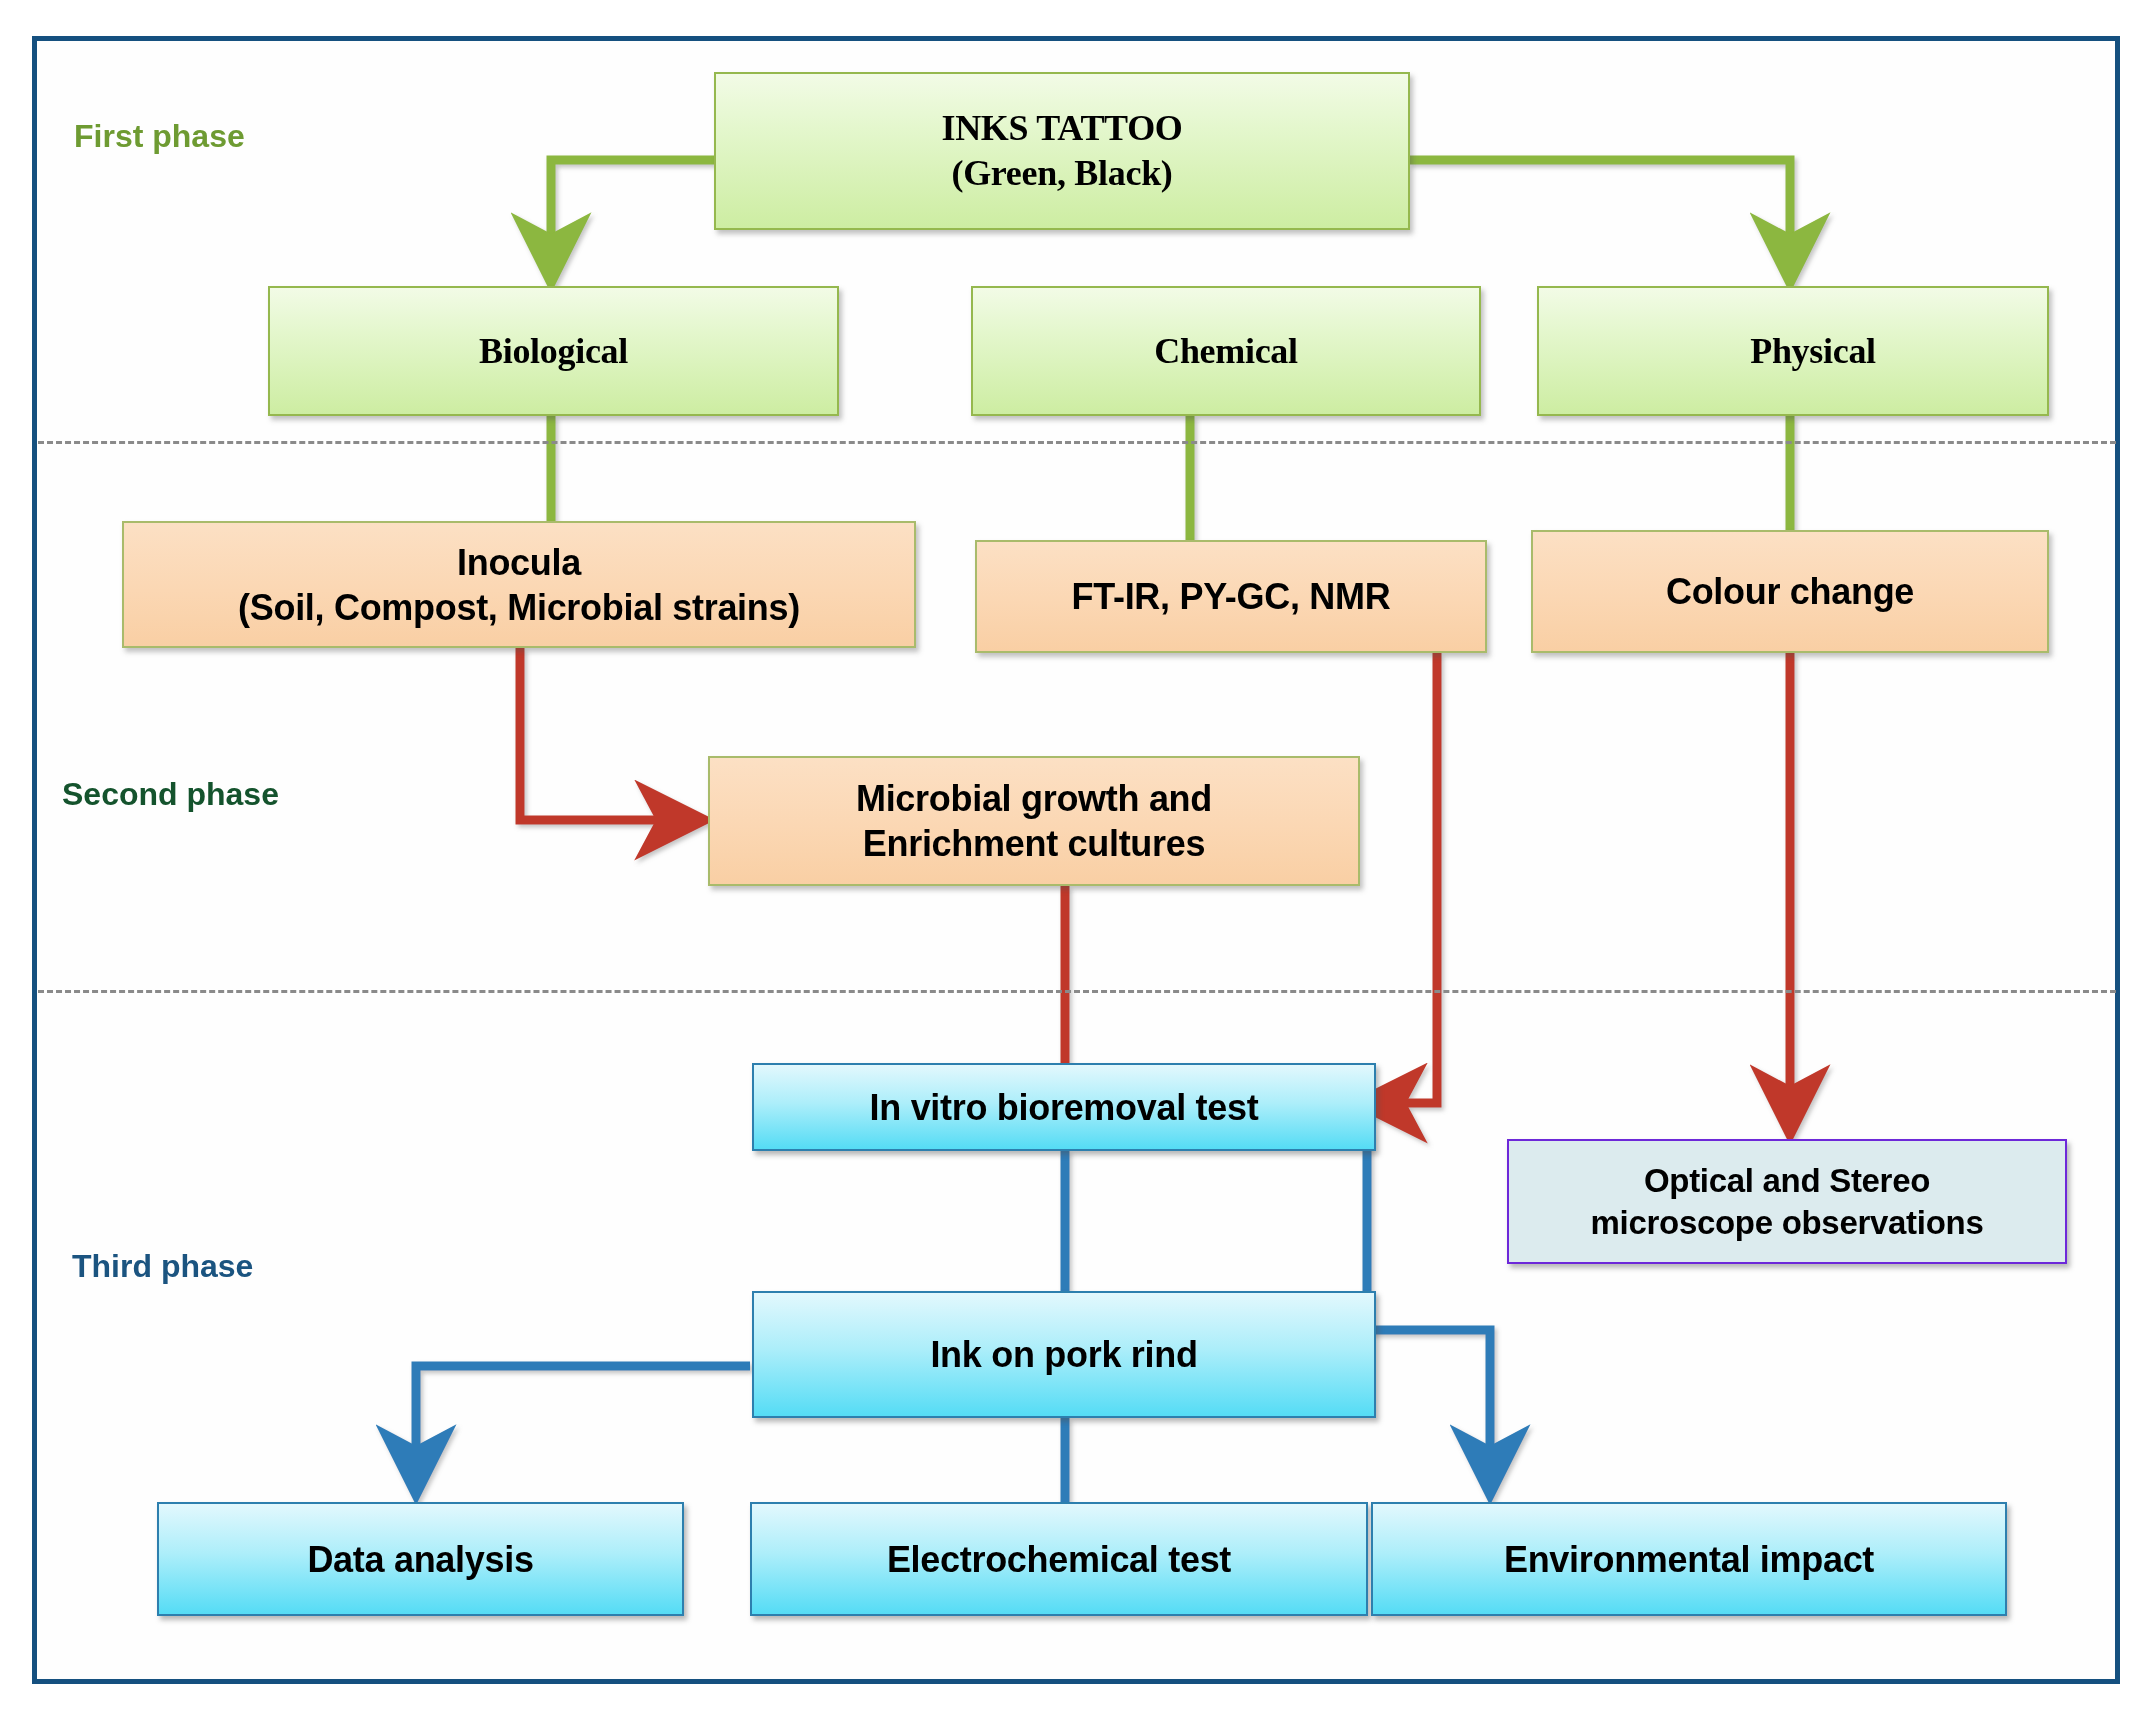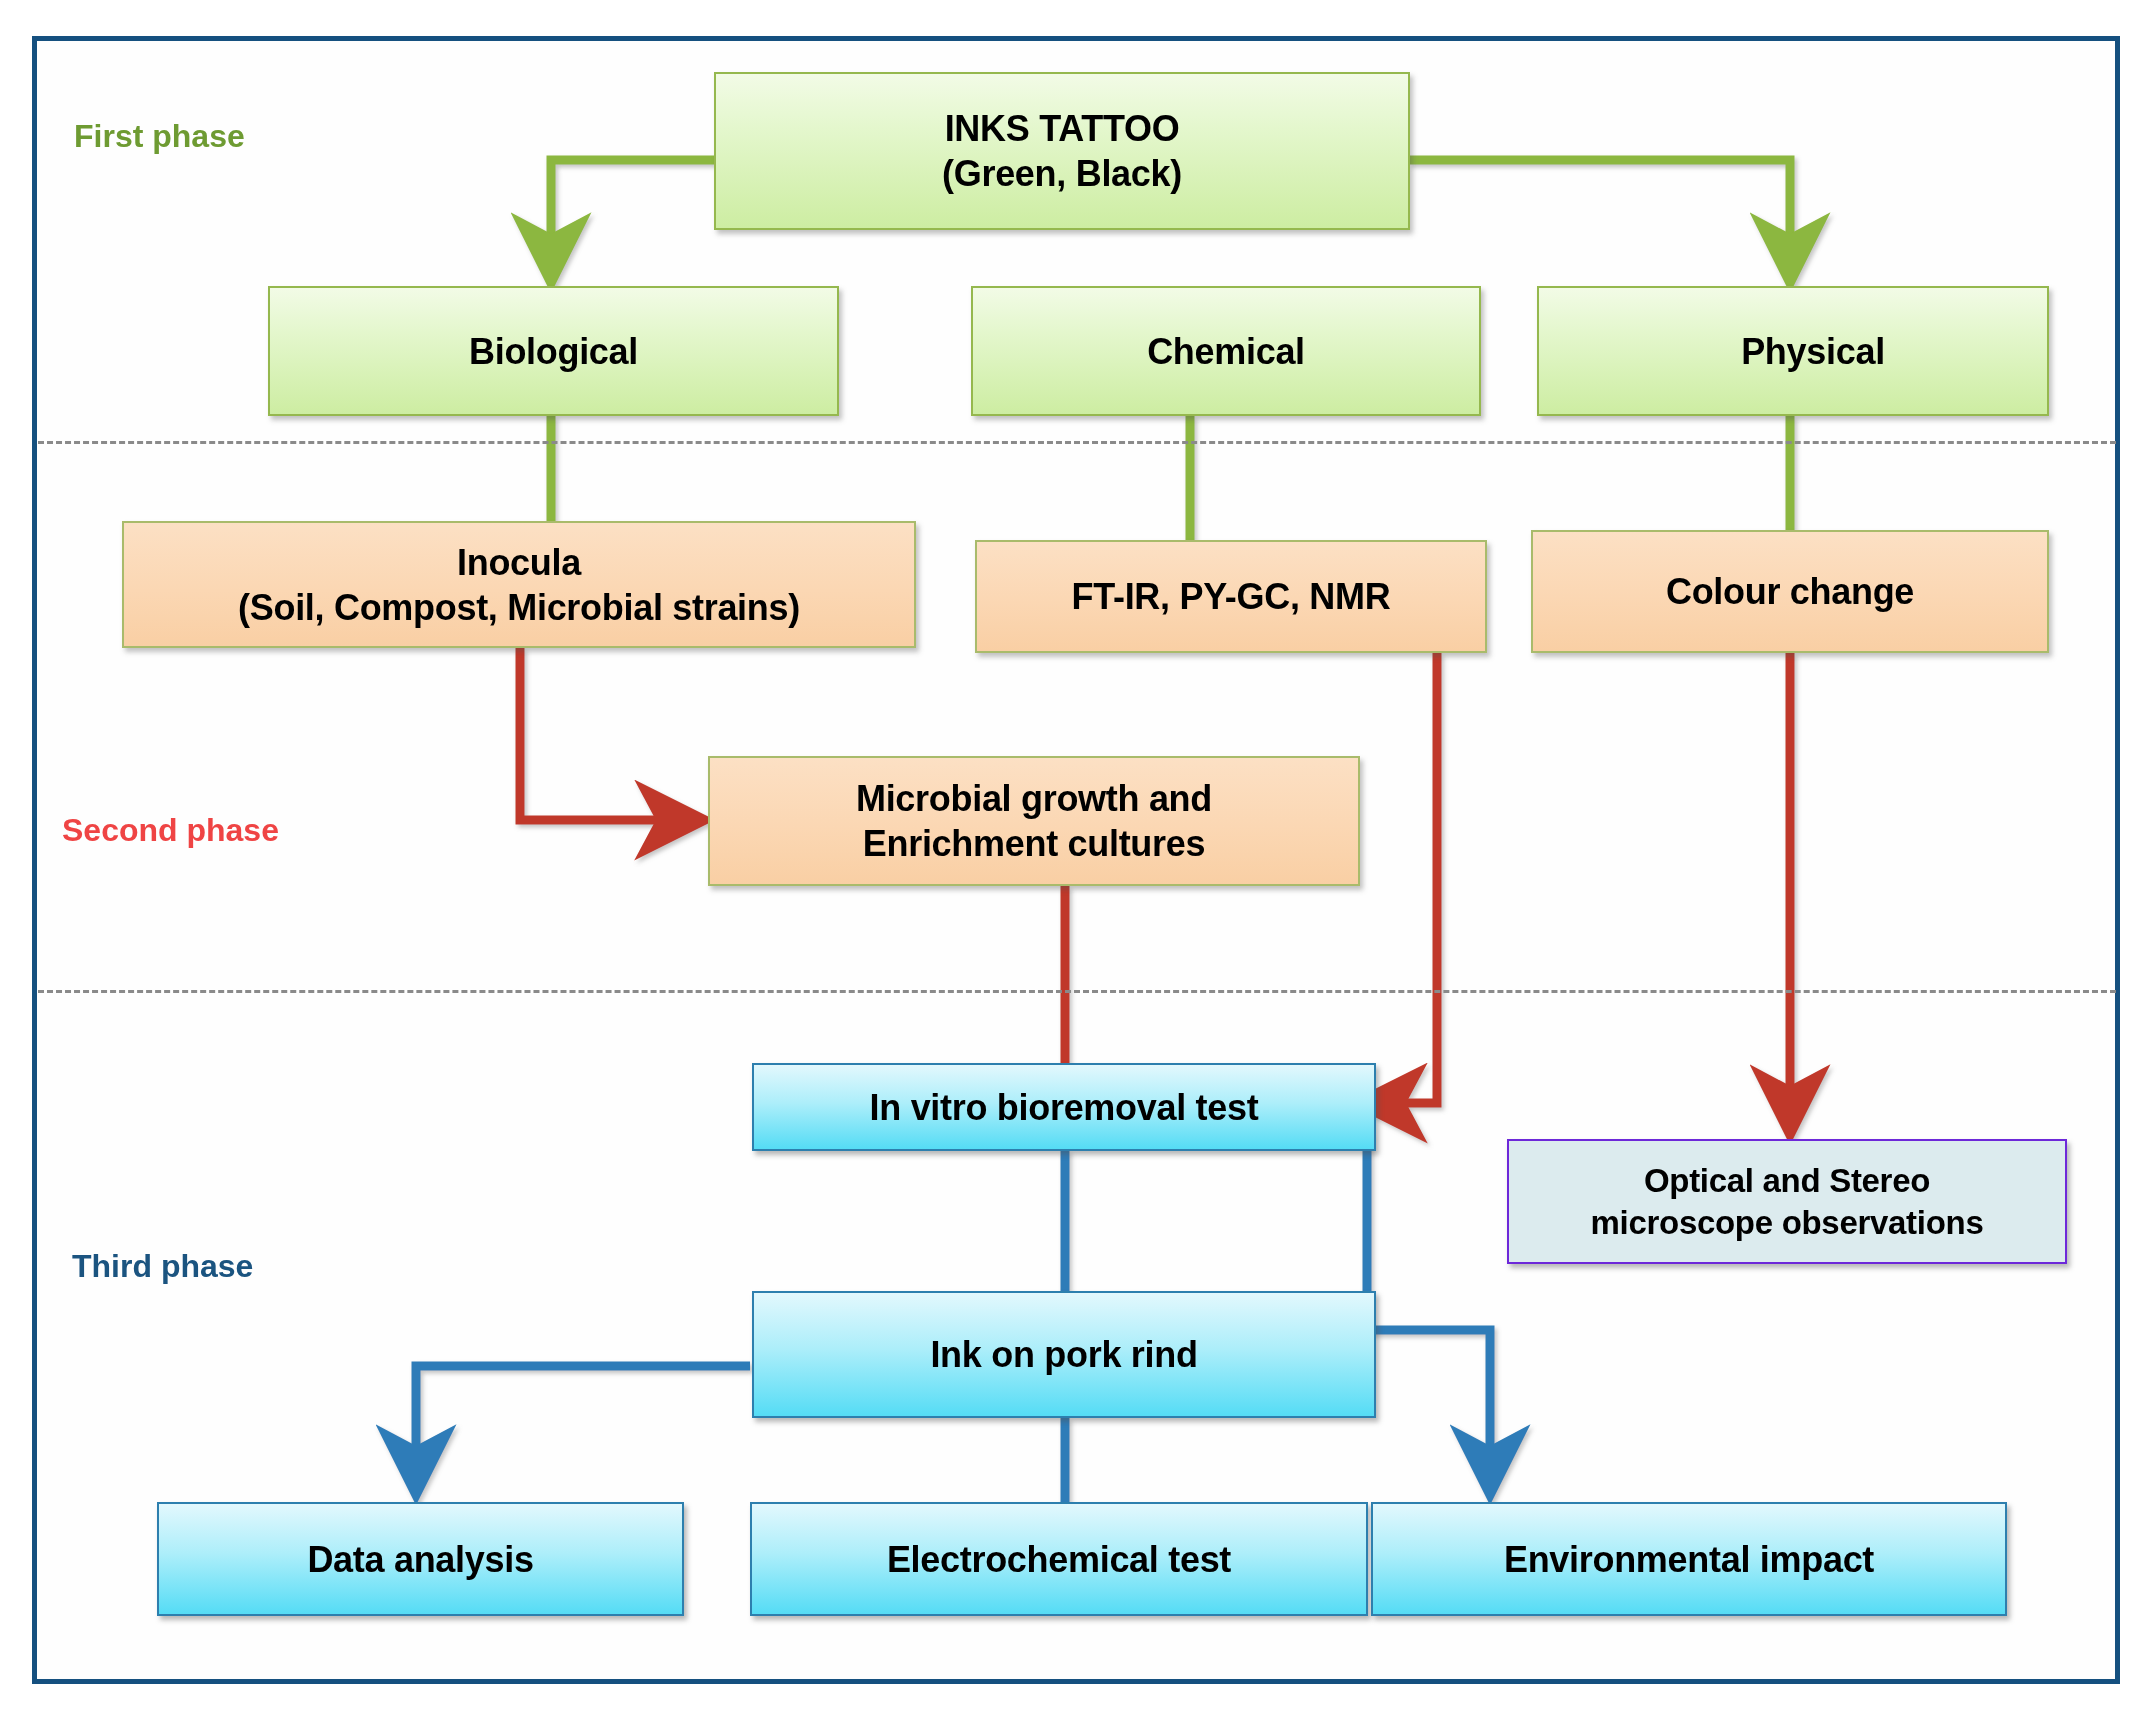--- a/index.html
+++ b/index.html
@@ -41,20 +41,21 @@
     line-height:1.25;
     letter-spacing:-0.3px;
     z-index:5;
   }
 
   
   .n-green{
     background:linear-gradient(to bottom,#f2fbe6 0%,#e4f7cd 35%,#cdeda2 100%);
     border:2px solid #95b84e;
     box-shadow:3px 4px 5px rgba(80,80,80,0.35);
+    font-family:Liberation Serif, serif;
   }
   
   .n-orange{
     background:linear-gradient(to bottom,#fce0c4 0%,#fbd7b3 55%,#f9cfa4 100%);
     border:2px solid #a9bb6b;
     box-shadow:3px 4px 5px rgba(80,80,80,0.35);
   }
   
   .n-blue{
     background:linear-gradient(to bottom,#e2f8fd 0%,#adeefa 45%,#55dcf5 100%);
@@ -70,21 +71,21 @@
   }
 
   .phase-label{
     position:absolute;
     font-weight:bold;
     font-size:32px;
     letter-spacing:0px;
     z-index:6;
   }
   .ph-first{ color:#6e9b32; }
-  .ph-second{ color:#ef4444;margin-top:36px; }
+  .ph-second{ color:#14532d; }
   .ph-third{ color:#1b5480; }
 
   .divider{
     position:absolute;
     height:0;
     border-top:3px dashed #8a8a8a;
     z-index:2;
   }
 
   .t-big{ font-size:36px; }

